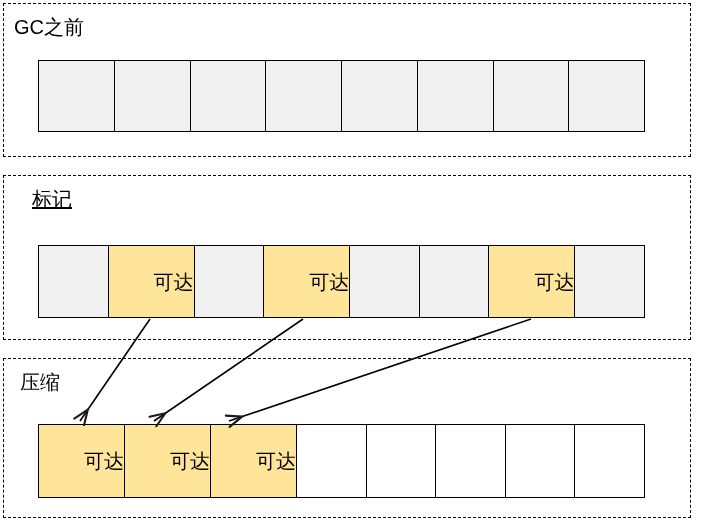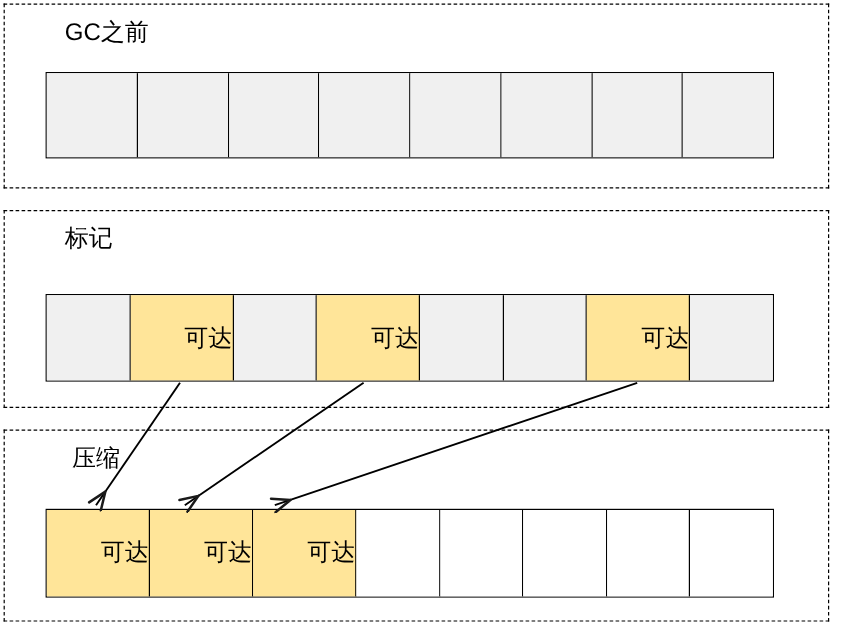--- a/index.html
+++ b/index.html
@@ -24,21 +24,20 @@
     box-sizing: border-box;
     background: transparent;
   }
   .section-label {
     position: absolute;
     font-size: 20px;
     line-height: 20px;
     color: #000000;
     white-space: nowrap;
     letter-spacing: 0px;
-    margin-left: 40px;
   }
   .memory-row {
     position: absolute;
     display: flex;
     box-sizing: border-box;
     border: 1.6px solid #000000;
     background: #ffffff;
   }
   .cell {
     box-sizing: border-box;
@@ -80,21 +79,21 @@
       <div class="cell cell-empty-gray" style="flex: 1 1 0px;"></div>
       <div class="cell cell-empty-gray" style="flex: 1 1 0px;"></div>
       <div class="cell cell-empty-gray" style="flex: 1 1 0px;"></div>
       <div class="cell cell-empty-gray" style="flex: 1 1 0px;"></div>
       <div class="cell cell-empty-gray" style="flex: 1 1 0px;"></div>
       <div class="cell cell-empty-gray" style="flex: 1 1 0px;"></div>
       <div class="cell cell-empty-gray" style="flex: 1 1 0px;"></div>
     </div>
 
   <div class="section" id="section-mark" style="left: 3px; top: 175px; width: 688px; height: 165px;"></div>
-  <div class="section-label" id="label-mark" style="left: 14px; top: 189px;">标记</div>
+  <div class="section-label" id="label-mark" style="left: 32px; top: 189px; text-decoration: underline;">标记</div>
   <div class="memory-row" id="row-mark" style="left: 38px; top: 245px; width: 607px; height: 73px;">
       <div class="cell cell-empty-gray" style="flex: 1 1 0px;"></div>
       <div class="cell cell-reachable" style="flex: 1 1 0px;">
         <span>可达</span>
       </div>
       <div class="cell cell-empty-gray" style="flex: 1 1 0px;"></div>
       <div class="cell cell-reachable" style="flex: 1 1 0px;">
         <span>可达</span>
       </div>
       <div class="cell cell-empty-gray" style="flex: 1 1 0px;"></div>

